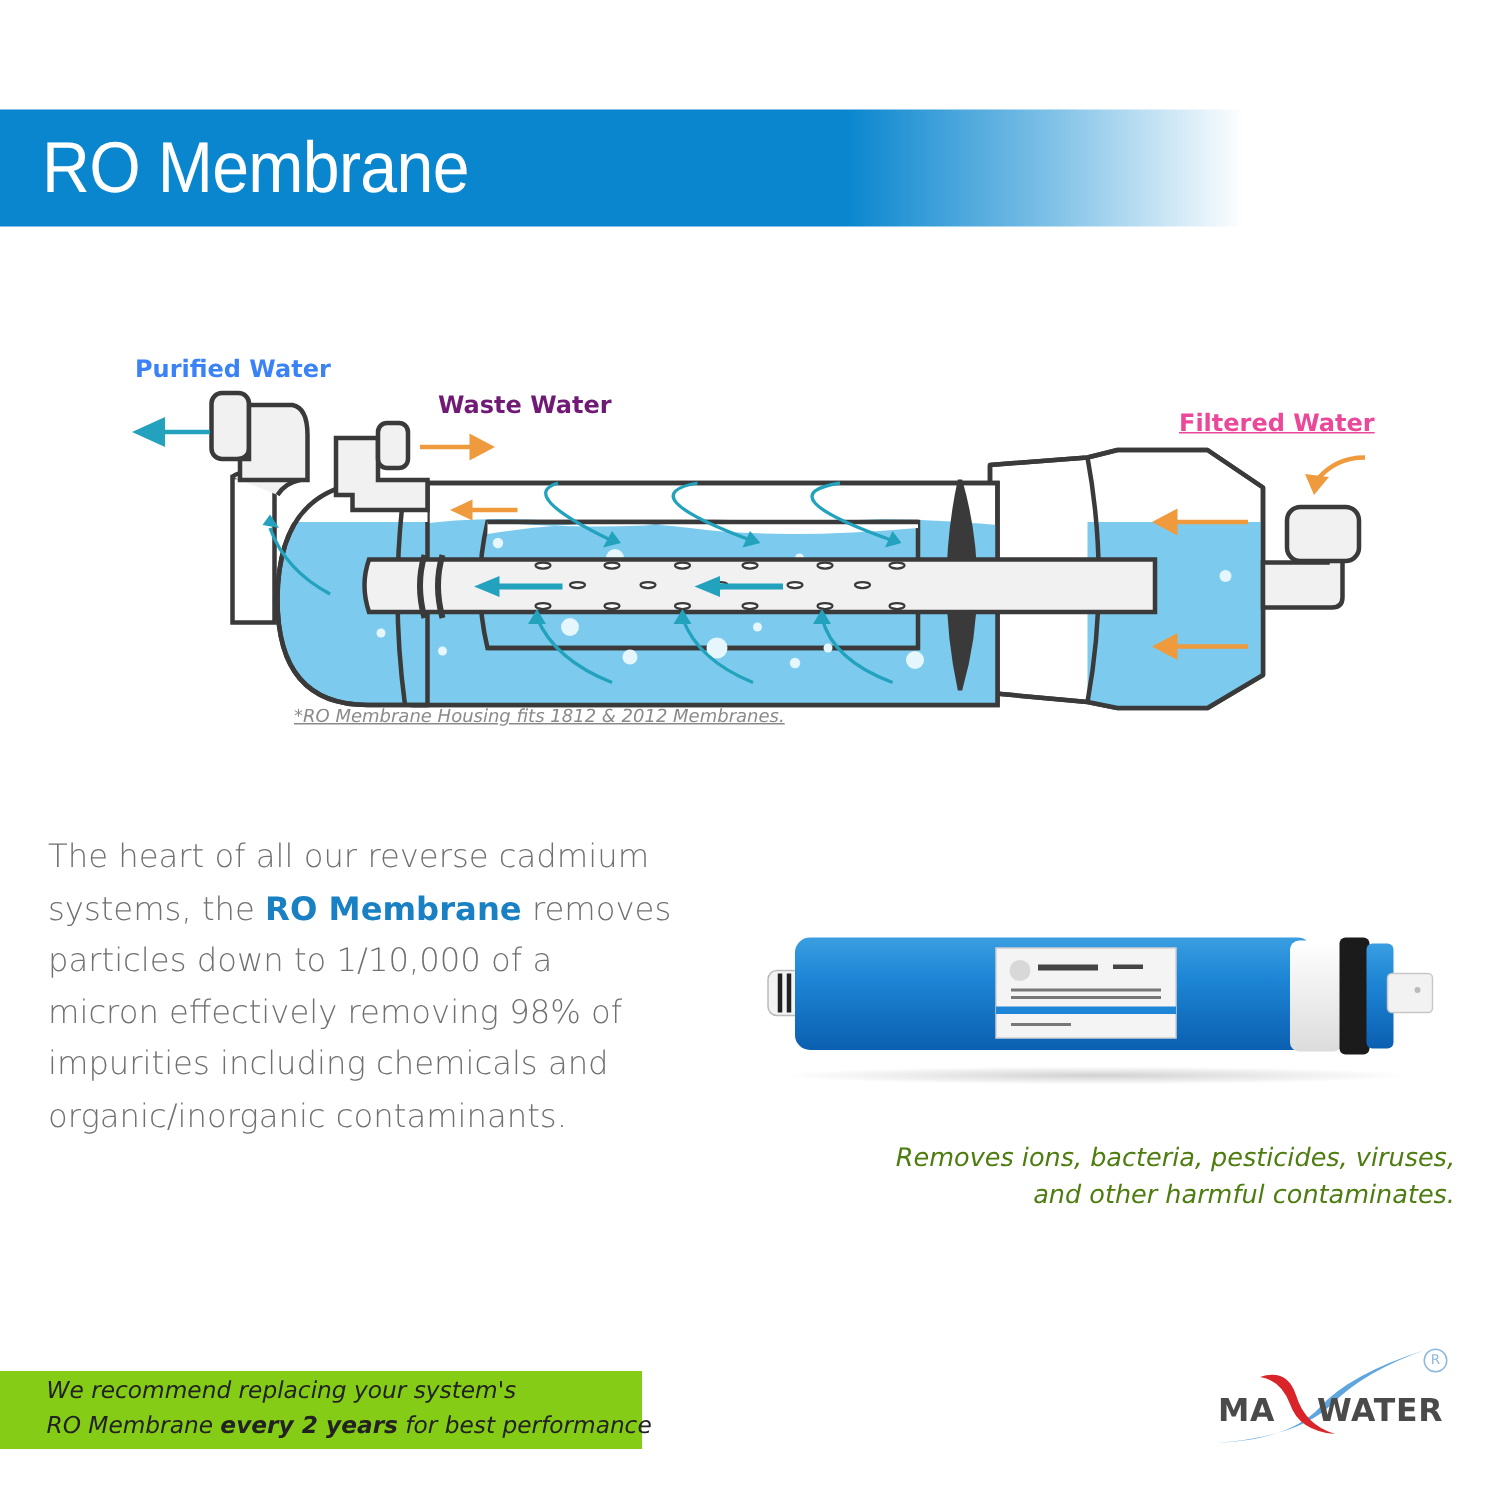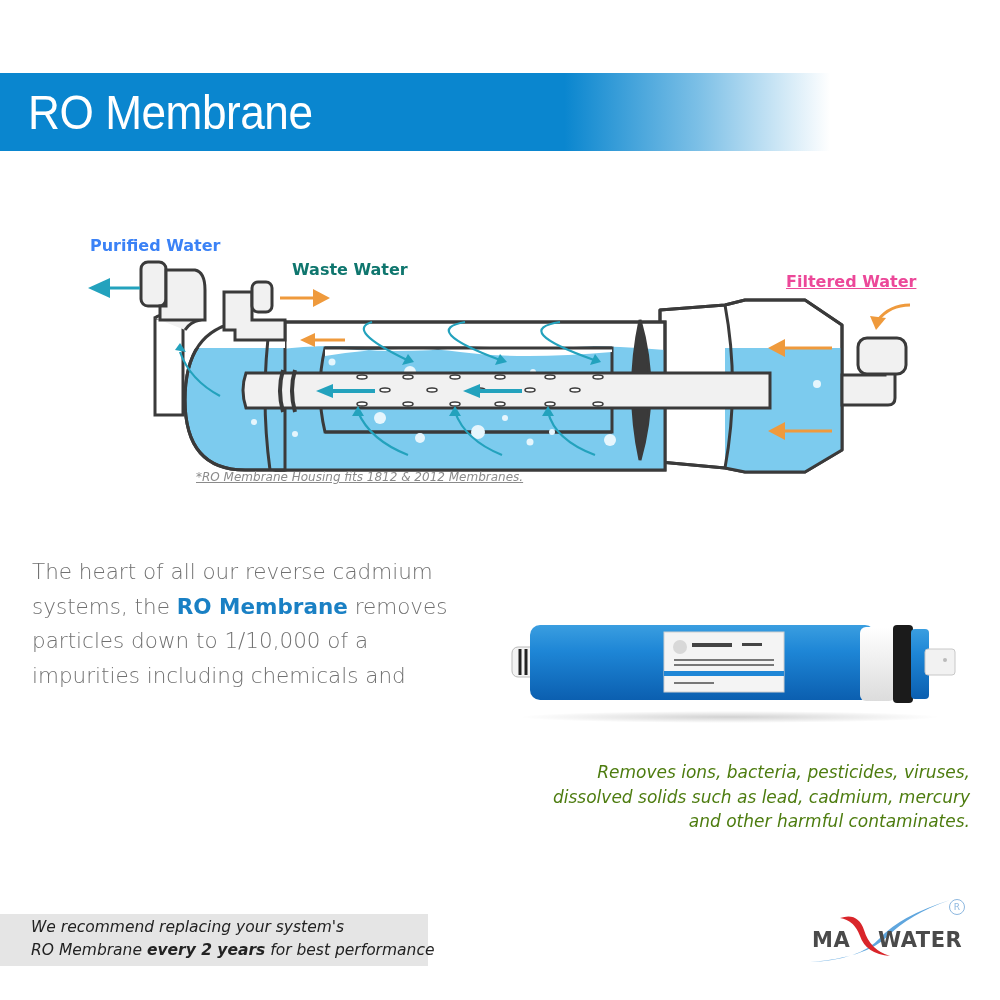--- a/index.html
+++ b/index.html
@@ -17,21 +17,21 @@
     font-family: "Liberation Sans", "DejaVu Sans", sans-serif;
     font-weight: 300; font-size: 48px; letter-spacing: -0.5px;
     color: #ffffff; transform: scaleX(0.92); transform-origin: left center;
   }
   .diagram { position: absolute; left: 0; top: 200px; width: 1000px; height: 300px; }
   .diagram-label {
     position: absolute; font-weight: bold; font-size: 16px; white-space: nowrap;
     font-family: "DejaVu Sans", sans-serif;
   }
   .lbl-purified { left: 90px; top: 236px; color: #3b82f6; }
-  .lbl-waste { left: 292px; top: 260px; color: #0f766e; }
+  .lbl-waste { left: 292px; top: 260px; color: #701a75; }
   .lbl-filtered { left: 786px; top: 272px; color: #ec4899; text-decoration: underline; }
   .housing-note {
     position: absolute; left: 196px; top: 470px; font-style: italic;
     font-size: 12px; color: #8a8a8a; white-space: nowrap;
     font-family: "DejaVu Sans", sans-serif;
     text-decoration: underline;
   }
   .intro {
     position: absolute; left: 32px; top: 555px; width: 420px;
     font-size: 21.5px; line-height: 34.5px; color: #707070;
@@ -43,21 +43,21 @@
     position: absolute; left: 500px; top: 605px; width: 460px; height: 120px;
   }
   .removes {
     position: absolute; right: 30px; top: 760px; width: 460px;
     text-align: right; font-style: italic; font-size: 17px; line-height: 24.5px;
     color: #4d7c0f; font-family: "DejaVu Sans", sans-serif;
   }
   .removes .line { display: block; white-space: nowrap; }
   .recommend {
     position: absolute; left: 0; top: 914px; width: 428px; height: 52px;
-    background: #e5e5e5;
+    background: #84cc16;
   }
   .recommend .line {
     position: absolute; left: 31px; font-style: italic; font-size: 15.5px;
     color: #222; white-space: nowrap; font-family: "DejaVu Sans", sans-serif;
   }
   .recommend .l1 { top: 4px; }
   .recommend .l2 { top: 27px; }
   .recommend b { font-weight: bold; }
   .logo { position: absolute; left: 800px; top: 890px; width: 175px; height: 80px; }
   .logo-text {
@@ -212,21 +212,23 @@
 
 <div class="diagram-label lbl-purified">Purified Water</div>
 <div class="diagram-label lbl-waste">Waste Water</div>
 <div class="diagram-label lbl-filtered">Filtered Water</div>
 <div class="housing-note">*RO Membrane Housing fits 1812 &amp; 2012 Membranes.</div>
 
 <div class="intro">
   <span class="line">The heart of all our reverse cadmium</span>
   <span class="line"><span>systems, the </span><span class="hl">RO Membrane</span><span> removes</span></span>
   <span class="line">particles down to 1/10,000 of a</span>
+  <span class="line">micron effectively removing 98% of</span>
   <span class="line">impurities including chemicals and</span>
+  <span class="line">organic/inorganic contaminants.</span>
 </div>
 
 <svg class="product" viewBox="0 0 460 120" xmlns="http://www.w3.org/2000/svg">
   <defs>
     <linearGradient id="blueCyl" x1="0" y1="0" x2="0" y2="1">
       <stop offset="0" stop-color="#3a9ee0"></stop>
       <stop offset="0.35" stop-color="#1e86d6"></stop>
       <stop offset="1" stop-color="#0b5fb0"></stop>
     </linearGradient>
     <linearGradient id="whiteCyl" x1="0" y1="0" x2="0" y2="1">
@@ -261,21 +263,20 @@
   <rect x="360" y="22" width="35" height="74" rx="6" fill="url(#whiteCyl)"></rect>
   <rect x="393" y="20" width="20" height="78" rx="4" fill="#1b1b1b"></rect>
   <rect x="411" y="24" width="18" height="70" rx="4" fill="url(#blueCyl)"></rect>
 
   <rect x="425" y="44" width="30" height="26" rx="3" fill="#f2f2f2" stroke="#c8c8c8"></rect>
   <circle cx="445" cy="55" r="2" fill="#bbb"></circle>
 </svg>
 
 <div class="removes">
   <span class="line">Removes ions, bacteria, pesticides, viruses,</span>
-  <span class="line">dissolved solids such as lead, cadmium, mercury</span>
   <span class="line">and other harmful contaminates.</span>
 </div>
 
 <div class="recommend">
   <span class="line l1">We recommend replacing your system's</span>
   <span class="line l2"><span>RO Membrane </span><b>every 2 years</b><span> for best performance</span></span>
 </div>
 
 <div class="logo">
   <svg width="175" height="80" viewBox="0 0 175 80" style="position:absolute;left:0;top:0" xmlns="http://www.w3.org/2000/svg">

